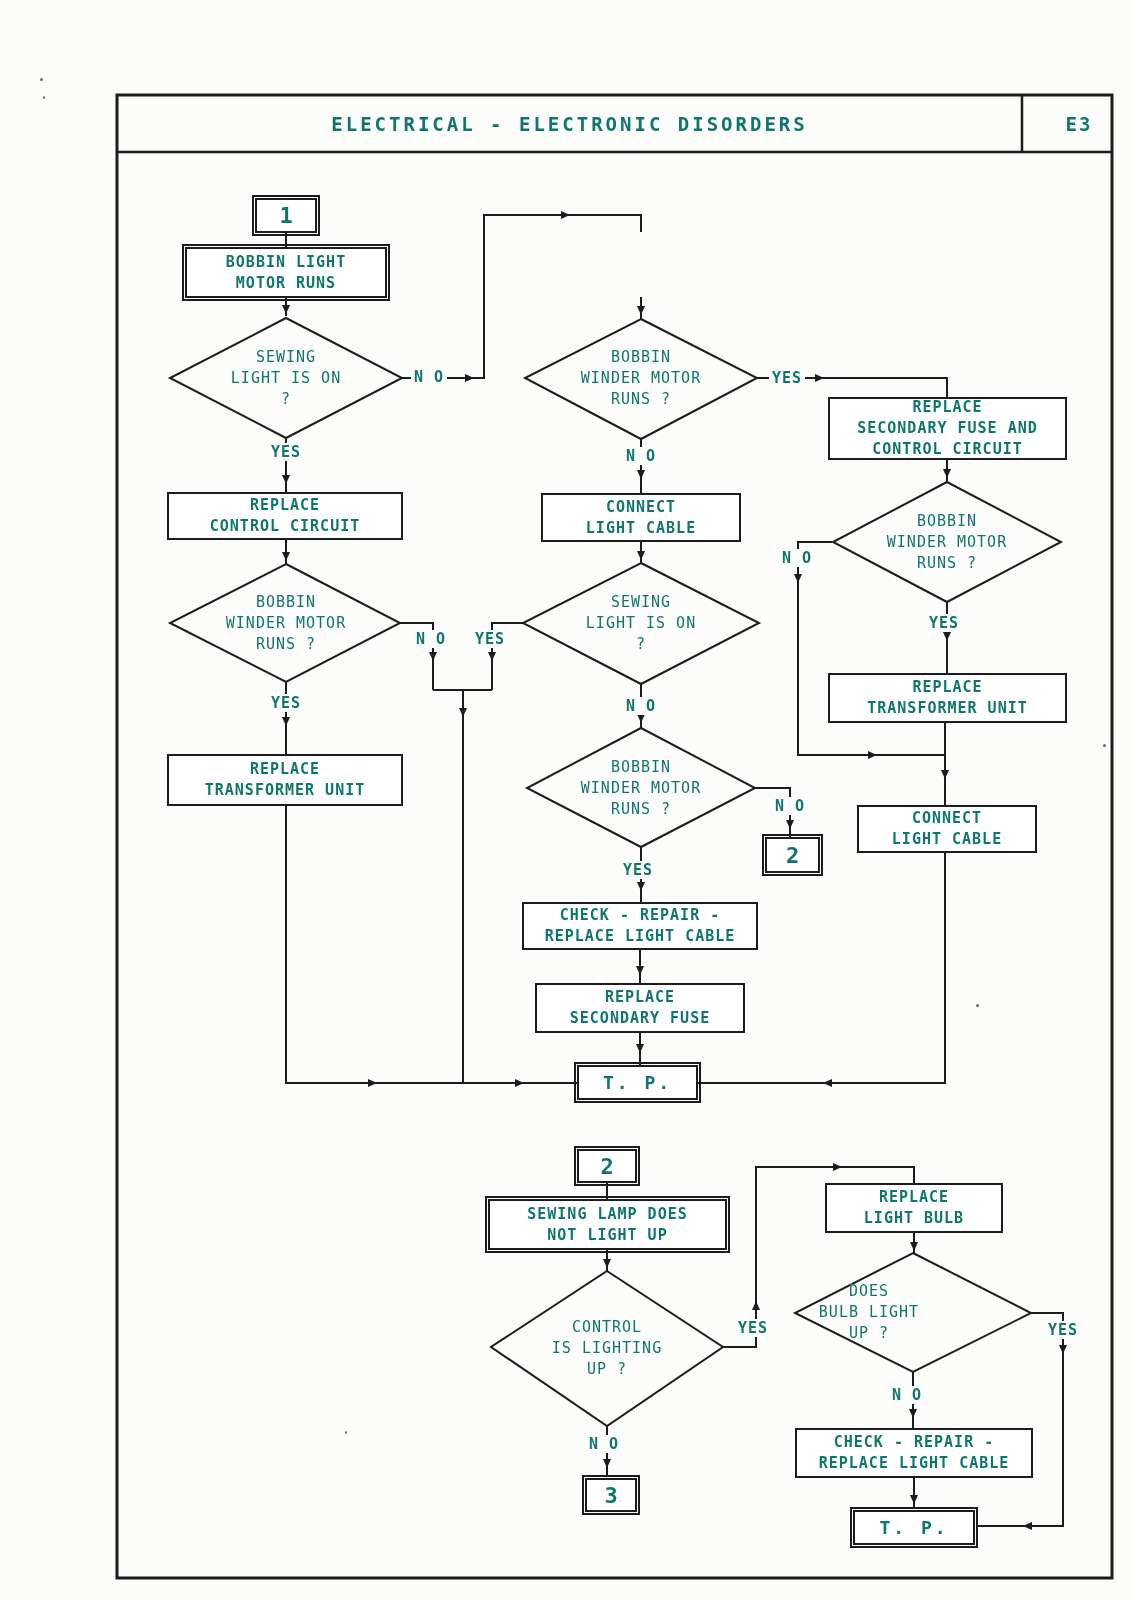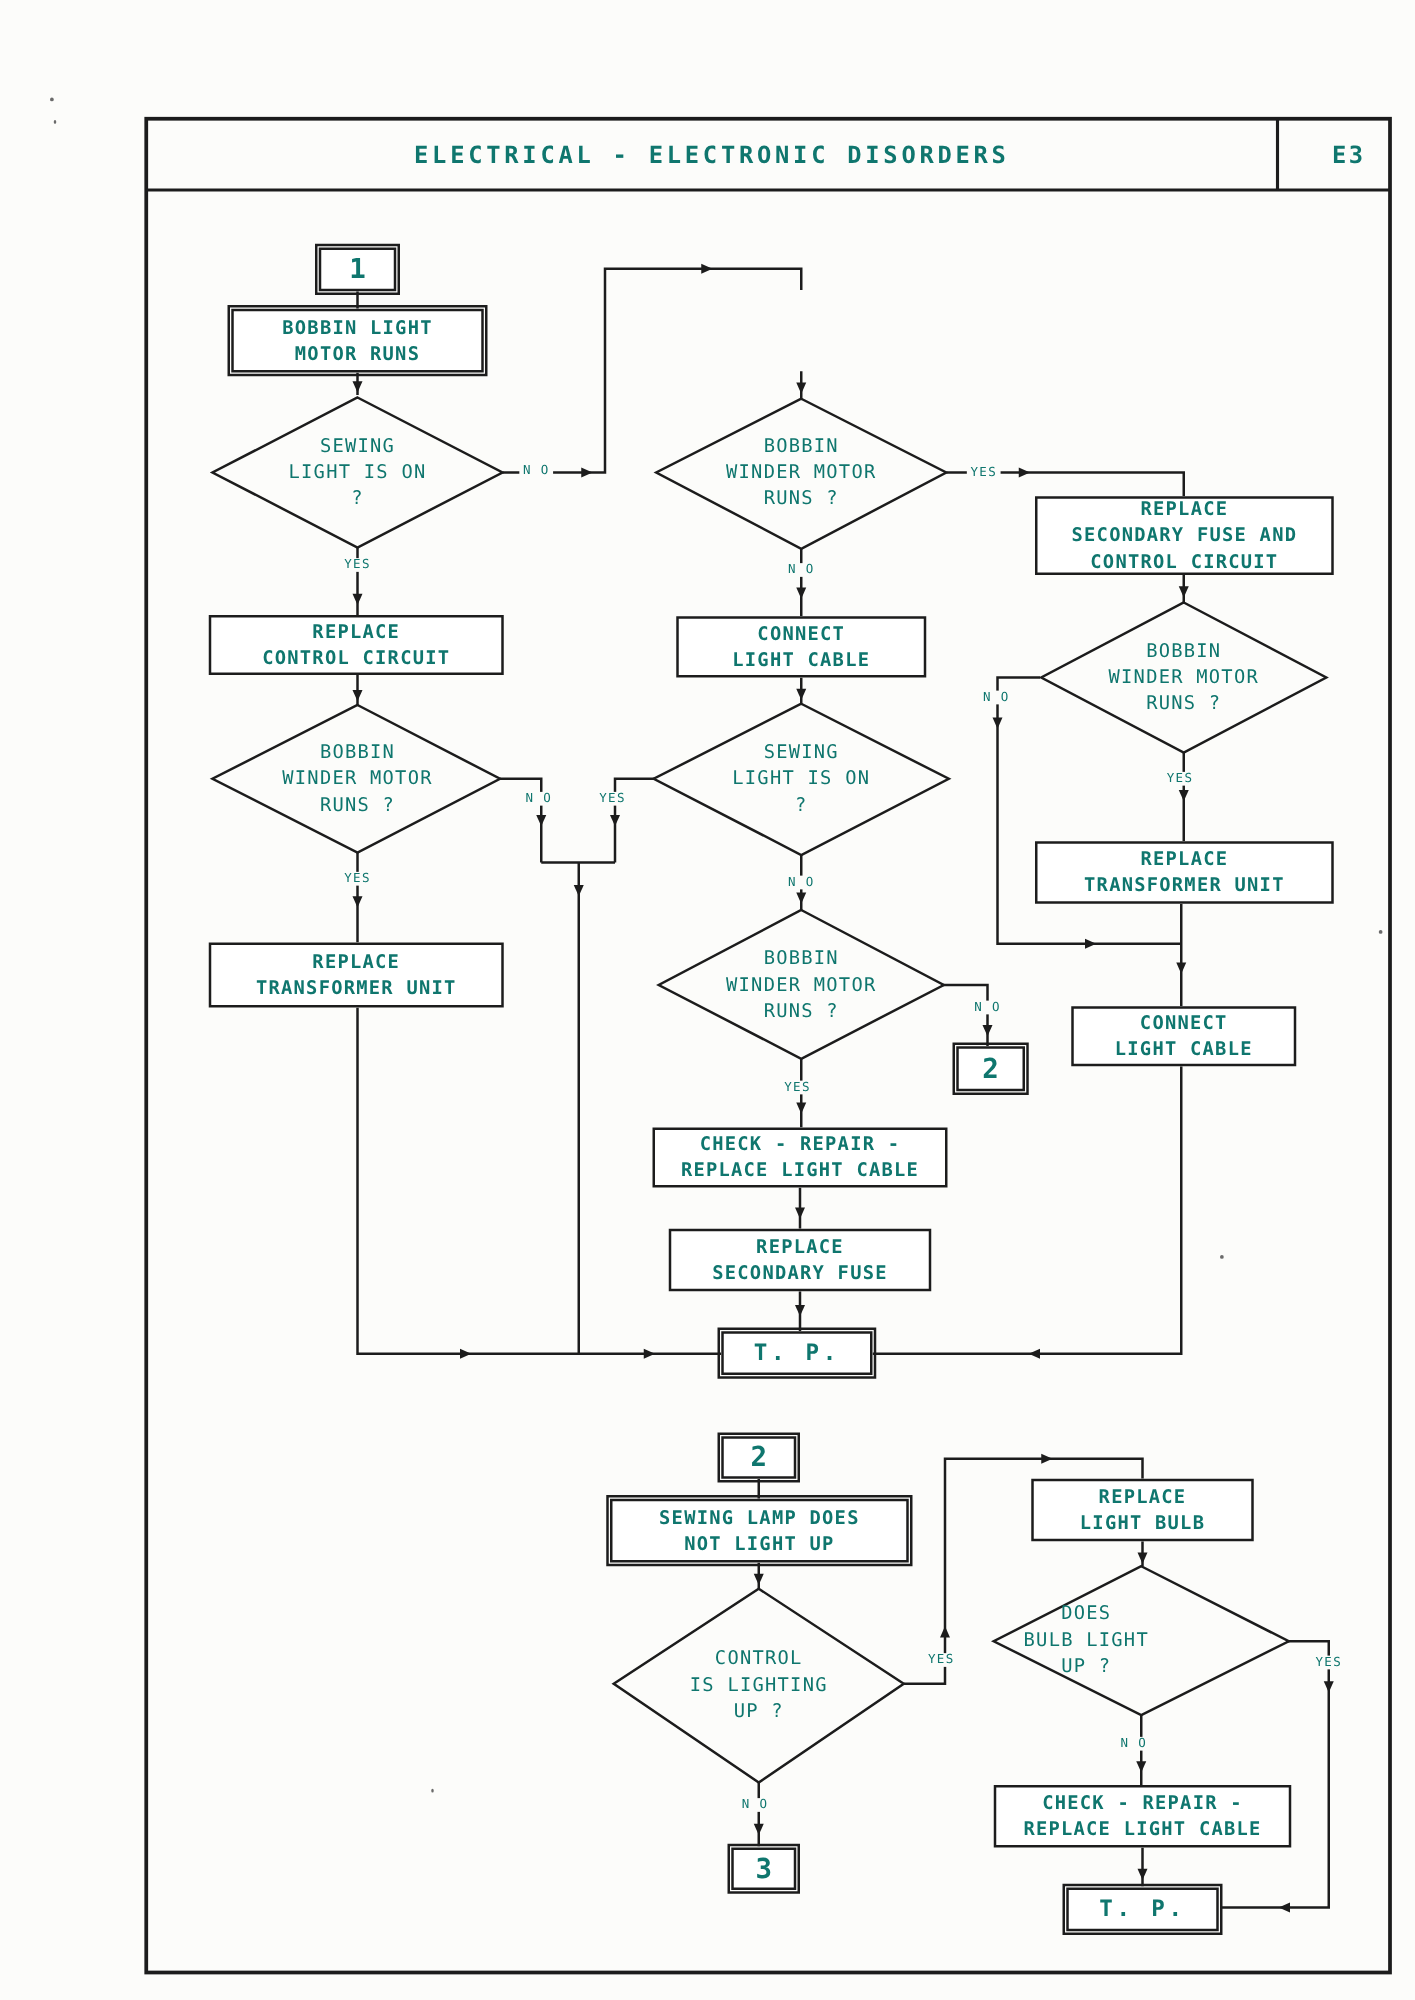--- a/index.html
+++ b/index.html
@@ -10,21 +10,21 @@
        font-weight:bold;box-sizing:border-box;}
   .box{position:absolute;z-index:2;box-sizing:border-box;border:2px solid #1c1c1c;background:#fff;
        display:flex;align-items:center;justify-content:center;text-align:center;
        font-weight:bold;font-size:15px;line-height:21px;letter-spacing:1px;white-space:pre-line;}
   .double{outline:2px solid #1c1c1c;outline-offset:1px;}
   .conn{font-size:22px;letter-spacing:0;}
   .tp{font-size:18px;letter-spacing:3px;}
   .dtext{position:absolute;z-index:2;transform:translate(-50%,-50%);text-align:center;
          font-weight:normal;font-size:15px;line-height:21px;letter-spacing:1px;white-space:pre-line;}
   .lbl{position:absolute;z-index:3;transform:translate(-50%,-50%);background:#fcfcfa;
-       font-weight:normal;font-size:10px;letter-spacing:1px;padding:0 3px;white-space:pre;}
+       font-weight:bold;font-size:15px;letter-spacing:1px;padding:0 3px;white-space:pre;}
   .speck{position:absolute;background:#6a6a6a;border-radius:50%;z-index:0;}
 </style>
 </head>
 <body>
 
 <div id="page">
 
   <div class="speck" style="left:40px;top:78px;width:3px;height:3px;"></div>
   <div class="speck" style="left:43px;top:96px;width:2px;height:3px;"></div>
   <div class="speck" style="left:1103px;top:744px;width:3px;height:3px;"></div>

